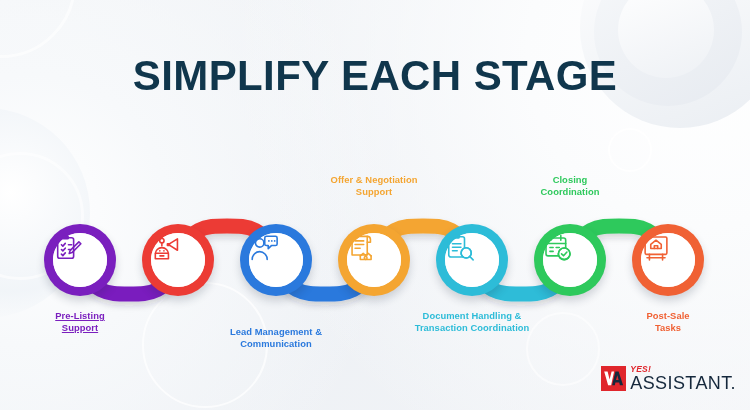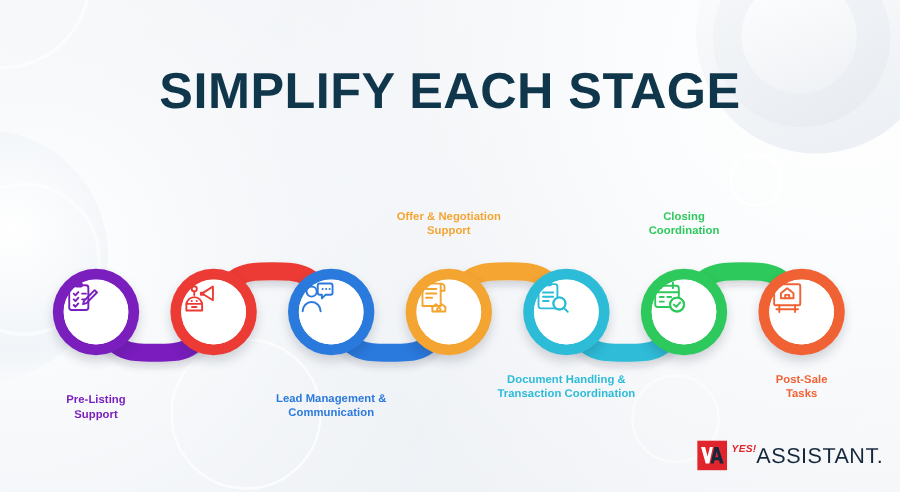--- a/index.html
+++ b/index.html
@@ -73,21 +73,21 @@
   
   .label {
     position:absolute; text-align:center; font-weight:700;
     font-size:9.4px; line-height:1.25; letter-spacing:.05px;
     white-space:pre-line;
   }
 
   
   #logo { position:absolute; right:14px; bottom:18px; display:flex; align-items:center; gap:4px; }
   .logo-mark { width:25px; height:25px; position:relative; }
-  .logo-text { display:flex; flex-direction:row; line-height:1; }
+  .logo-text { display:flex; flex-direction:column; line-height:1; }
   .logo-yes {
     font-size:8.5px; font-weight:700; font-style:italic;
     color:#e0262c; letter-spacing:.2px;
   }
   .logo-assistant {
     font-size:18px; font-weight:400; color:#15283c;
     letter-spacing:.4px; margin-top:1px;
   }
 </style>
 </head>
@@ -140,21 +140,21 @@
       <rect x="5" y="5" width="17" height="22" rx="2.2"></rect>
       <rect x="10" y="2.6" width="7" height="4.4" rx="1.3" fill="#7a1fbe" stroke="none"></rect>
       <path d="M9 12.5l1.5 1.5 2.6-2.9"></path>
       <path d="M9 17.6l1.5 1.5 2.6-2.9"></path>
       <path d="M9 22.6l1.5 1.5 2.6-2.9"></path>
       <path d="M16.5 12.5h3.4M16.5 17.6h2"></path>
       <path d="M27.6 9.4l2.1 2.1-9.4 9.4-3 .9.9-3z"></path>
     </svg>
           </div>
         </div>
-        <div class="label" style="color: rgb(122, 31, 190); width: 150px; left: 5px; top: 159px;">Pre-Listing
+        <div class="label" style="color: rgb(122, 31, 190); width: 150px; left: 5px; top: 142px; text-decoration: underline;">Pre-Listing
 Support</div>
         <div class="node" style="left: 142px; top: 56px;">
           <div class="ring" style="background: rgb(236, 59, 52);"></div>
           <div class="disc">
     <svg width="30" height="30" viewBox="0 0 32 32" fill="none" stroke="#ec3b34" stroke-width="1.7" stroke-linecap="round" stroke-linejoin="round">
       <circle cx="11.6" cy="8.2" r="2.3"></circle>
       <path d="M11.6 10.6v3.1"></path>
       <path d="M4.6 27.4v-4.8c0-3.9 3.1-7 7-7s7 3.1 7 7v4.8z"></path>
       <path d="M4.6 21.6h14"></path>
       <circle cx="9.4" cy="19" r=".9" fill="#ec3b34" stroke="none"></circle>

